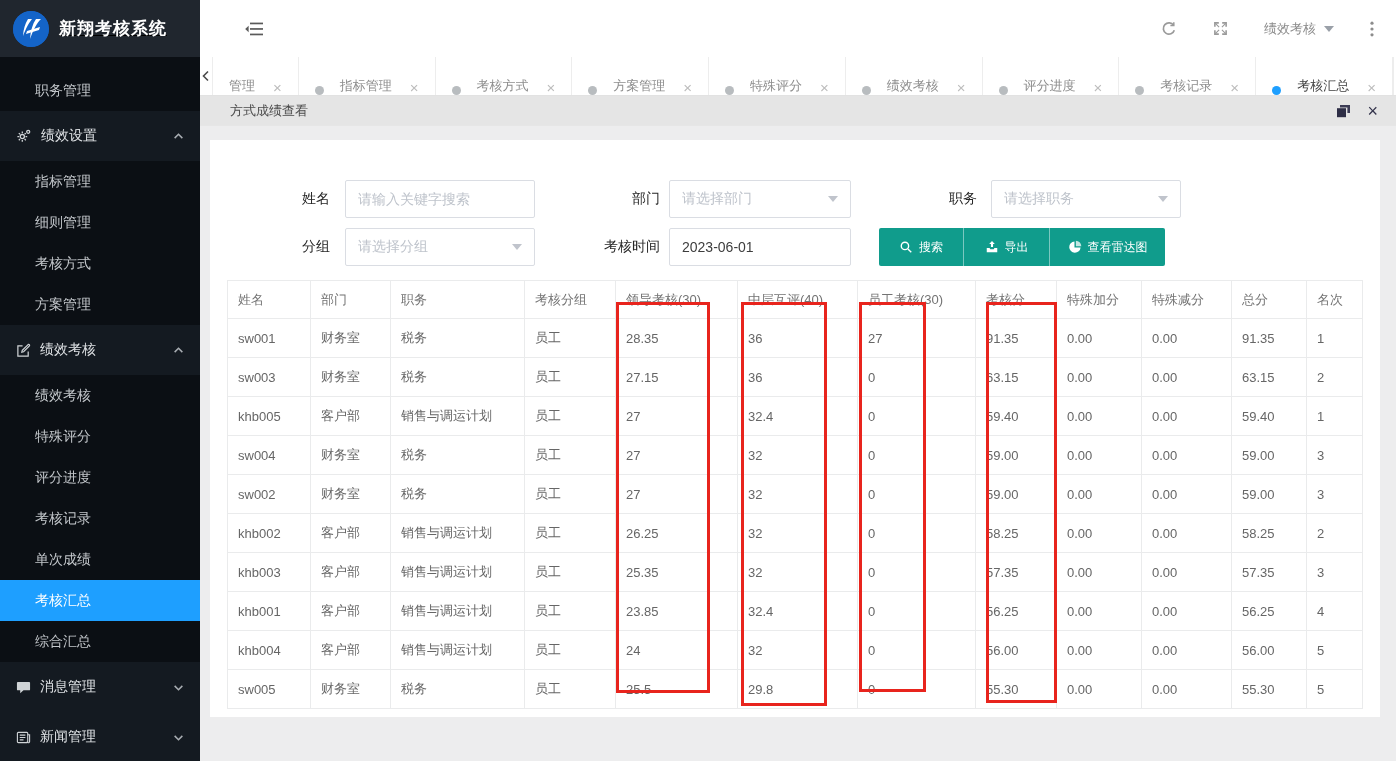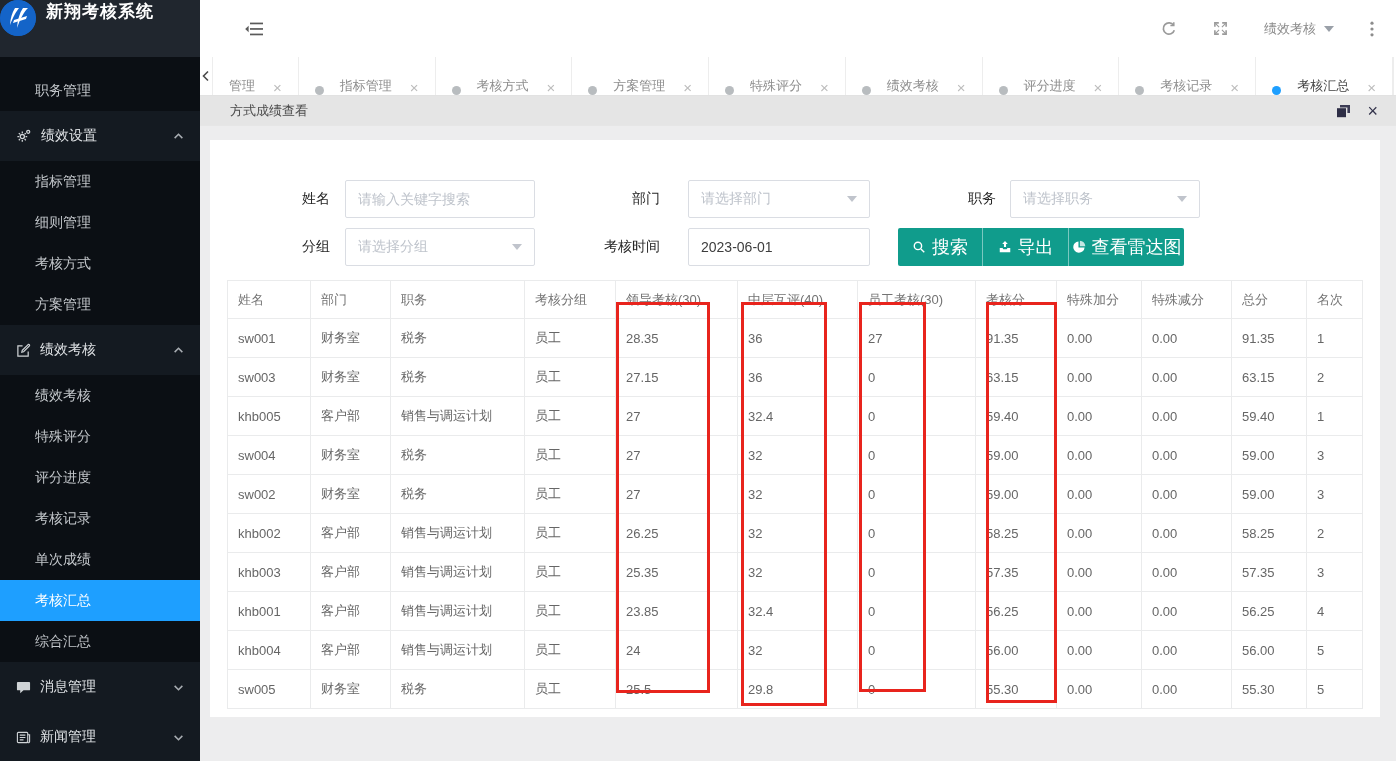--- a/index.html
+++ b/index.html
@@ -2,21 +2,21 @@
 <html><head>
 <meta charset="utf-8">
 <style>
   * { margin:0; padding:0; box-sizing:border-box; }
   html,body { width:1396px; height:761px; overflow:hidden; }
   body { font-family:"Liberation Sans","DejaVu Sans",sans-serif; background:#fff; }
   .page { position:relative; width:1396px; height:761px; display:flex; overflow:hidden; }
 
   
   .sidebar { flex:0 0 200px; width:200px; height:761px; background:#141a21; display:flex; flex-direction:column; overflow:hidden; }
-  .logo-bar { flex:0 0 57px; height:57px; background:#20262e; display:flex; align-items:flex-start; gap:10px; }
+  .logo-bar { flex:0 0 57px; height:57px; background:#20262e; display:flex; align-items:center; padding-left:13px; gap:10px;text-decoration:underline; }
   .logo-circle { width:36px; height:36px; border-radius:50%; background:#1464c8; display:flex; align-items:center; justify-content:center; overflow:hidden; }
   .logo-title { color:#fff; font-size:17px; font-weight:bold; letter-spacing:1px; white-space:nowrap; }
   .menu { flex:1; overflow:hidden; }
   .mi { display:flex; align-items:center; font-size:14px; cursor:pointer; }
   .mi.sub { height:41px; padding-left:35px; background:#0b0f14; color:#c3c7cb; }
   .mi.clipped { height:13px; background:#0b0f14; }
   .mi.group { height:50px; padding:0 16px; background:#141a21; color:#dfe2e5; gap:9px; }
   .mi.group .chev { margin-left:auto; }
   .mi.active { background:#1e9fff; color:#ffffff; }
   .mi .gicon { display:flex; align-items:center; }
@@ -48,28 +48,28 @@
   .panel-content { background:#fff; height:577px; padding-top:40px; overflow:hidden; }
 
   
   .frow { display:flex; align-items:center; height:38px; margin-bottom:10px; }
   .flabel { font-size:14px; color:#262626; text-align:right; }
   .flabel.c1 { width:120px; }
   .flabel.c2 { width:125px; }
   .flabel.c3 { width:126px; }
   .ffield { height:38px; border:1px solid #dadde3; border-radius:2px; background:#fff; display:flex; align-items:center; padding:0 12px; font-size:14px; }
   .f190 { width:190px; margin-left:15px; }
-  .f182 { width:182px; margin-left:28px; }
+  .f182 { width:182px; margin-left:9px; }
   .f190b { width:190px; margin-left:14px; }
   input.real { border:none; outline:none; width:100%; font-size:14px; color:#3d3d3d; font-family:inherit; background:transparent; }
   input.real::placeholder { color:#bec3cb; }
   .sel-ph { color:#bec3cb; }
   .sel-caret { margin-left:auto; width:0; height:0; border-left:5px solid transparent; border-right:5px solid transparent; border-top:6px solid #c0c4cc; }
   .btn-group { display:flex; height:38px; margin-left:28px; border-radius:2px; overflow:hidden; }
-  .btn { background:#109c8c; color:#fff; font-size:18px; display:flex; align-items:center; justify-content:center; gap:6px; cursor:pointer; border:none; font-family:inherit; }
+  .btn { background:#109c8c; color:#fff; font-size:12px; display:flex; align-items:center; justify-content:center; gap:6px; cursor:pointer; border:none; font-family:inherit; }
   .btn + .btn { border-left:1px solid rgba(255,255,255,0.45); }
   .btn-search { width:84px; } .btn-export { width:86px; } .btn-radar { width:116px; }
 
   
   table.grid { margin:14px 0 0 17px; width:1135px; border-collapse:collapse; table-layout:fixed; }
   .grid th, .grid td { border:1px solid #eaebec; text-align:left; padding:0 4px 0 10px; font-weight:normal; overflow:hidden; white-space:nowrap; }
   .grid th { height:38px; font-size:13px; color:#737373; background:#fff; }
   .grid td { height:39px; font-size:13px; color:#666; background:#fff; }
 
   .anno { position:absolute; border:3px solid #e8241d; pointer-events:none; z-index:6; }

